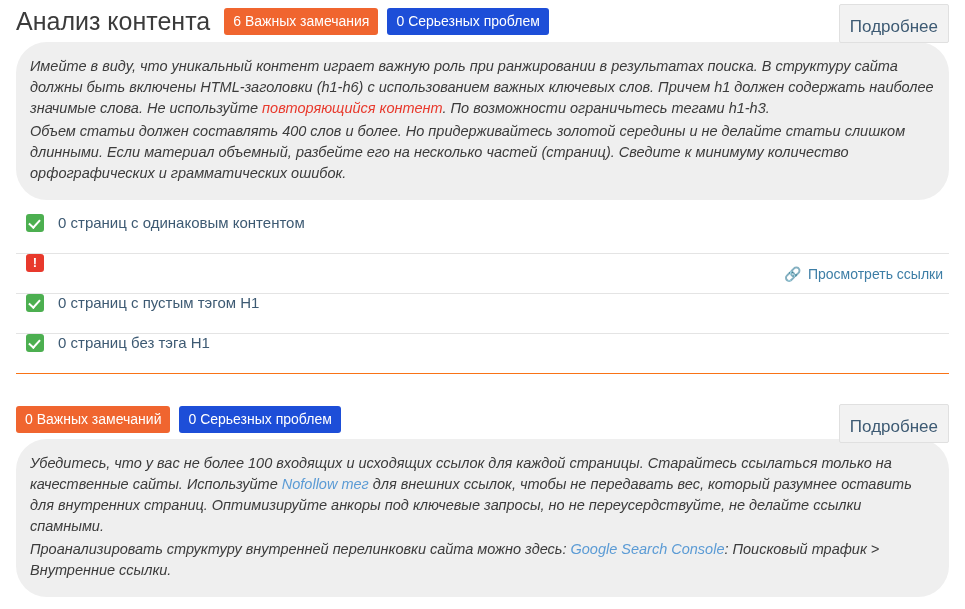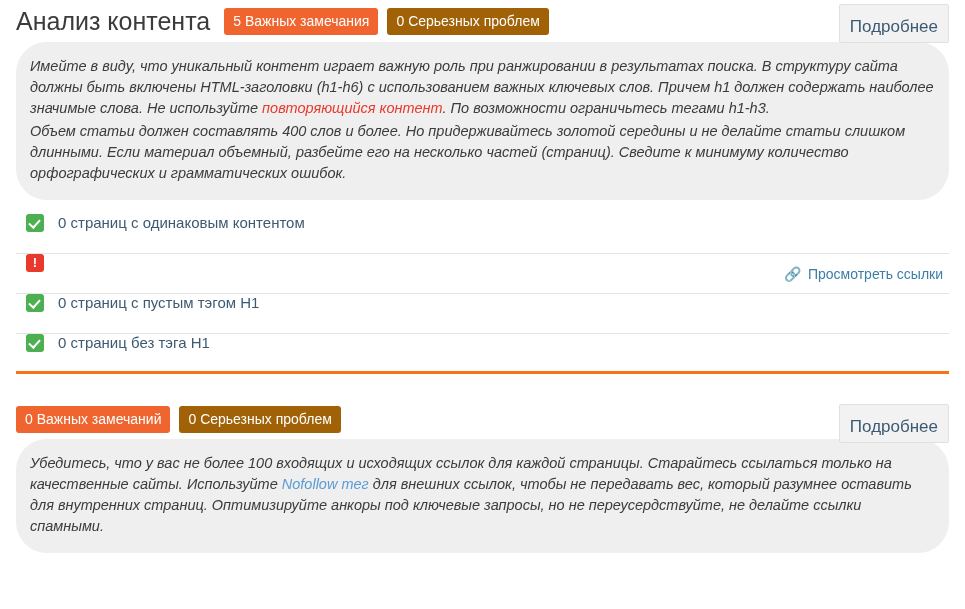--- a/index.html
+++ b/index.html
@@ -43,21 +43,21 @@
     display: inline-block;
     color: #ffffff;
     font-size: 14px;
     line-height: 14px;
     padding: 6px 9px 7px 9px;
     border-radius: 3px;
     margin-right: 9px;
     white-space: nowrap;
   }
   .badge.warn { background: #f0652f; }
-  .badge.err  { background: #a16207; text-align: center; }
+  .badge.err  { background: #1d4ed8; text-align: center; }
 
   .details-btn {
     position: absolute;
     right: 0;
     top: 4px;
     background: #f2f2f2;
     border: 1px solid #e0e0e0;
     color: #3d5a73;
     font-size: 17px;
     line-height: 16px;
@@ -94,21 +94,21 @@
   }
   .check-row {
     display: flex;
     align-items: flex-start;
     height: 40px;
     border-bottom: 1px solid #e4e4e4;
     position: relative;
     padding-left: 10px;
     box-sizing: border-box;
   }
-  .check-row:last-child { border-bottom: 3px solid #f97316; }
+  .check-row:last-child { border-bottom: 1px solid #f97316; }
   .status-icon {
     width: 18px;
     height: 18px;
     border-radius: 3px;
     margin-right: 14px;
     flex: 0 0 auto;
     position: relative;
     display: inline-block;
   }
   .status-icon.ok { background: #4caf50; }
@@ -165,21 +165,21 @@
 
   .spacer-lg { height: 26px; }
 </style>
 </head>
 <body>
 
 <div class="page">
 
   <div class="section-head">
     <h2 class="section-title">Анализ контента</h2>
-    <span class="badge warn">5 Важных замечания</span>
+    <span class="badge warn">6 Важных замечания</span>
     <span class="badge err">0 Серьезных проблем</span>
     <button class="details-btn">Подробнее</button>
   </div>
 
   <div class="info-panel">
     <p><span>Имейте в виду, что уникальный контент играет важную роль при ранжировании в результатах поиска. В структуру сайта должны быть включены HTML-заголовки (h1-h6) с использованием важных ключевых слов. Причем h1 должен содержать наиболее значимые слова. Не используйте </span><a href="#">повторяющийся контент</a><span>. По возможности ограничьтесь тегами h1-h3.</span></p>
     <p>Объем статьи должен составлять 400 слов и более. Но придерживайтесь золотой середины и не делайте статьи слишком длинными. Если материал объемный, разбейте его на несколько частей (страниц). Сведите к минимуму количество орфографических и грамматических ошибок.</p>
   </div>
 
   <div class="rows">
@@ -207,15 +207,16 @@
   <div class="spacer-lg"></div>
 
   <div class="section-head">
     <span class="badge warn">0 Важных замечаний</span>
     <span class="badge err">0 Серьезных проблем</span>
     <button class="details-btn">Подробнее</button>
   </div>
 
   <div class="info-panel">
     <p><span>Убедитесь, что у вас не более 100 входящих и исходящих ссылок для каждой страницы. Старайтесь ссылаться только на качественные сайты. Используйте </span><a href="#" class="blue">Nofollow тег</a><span> для внешних ссылок, чтобы не передавать вес, который разумнее оставить для внутренних страниц. Оптимизируйте анкоры под ключевые запросы, но не переусердствуйте, не делайте ссылки спамными.</span></p>
+    <p><span>Проанализировать структуру внутренней перелинковки сайта можно здесь: </span><a href="#" class="blue">Google Search Console</a><span>: Поисковый трафик &gt; Внутренние ссылки.</span></p>
   </div>
 
 </div>
 
 </body></html>

